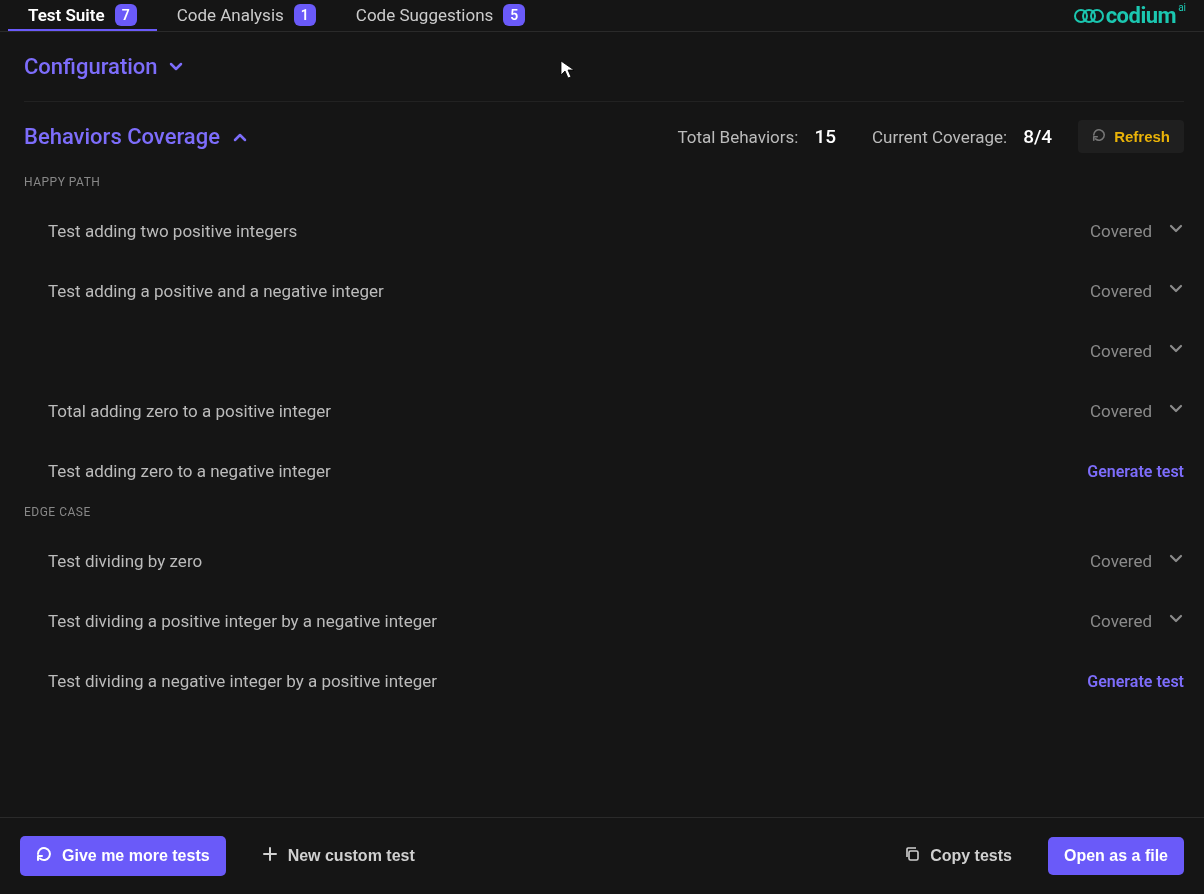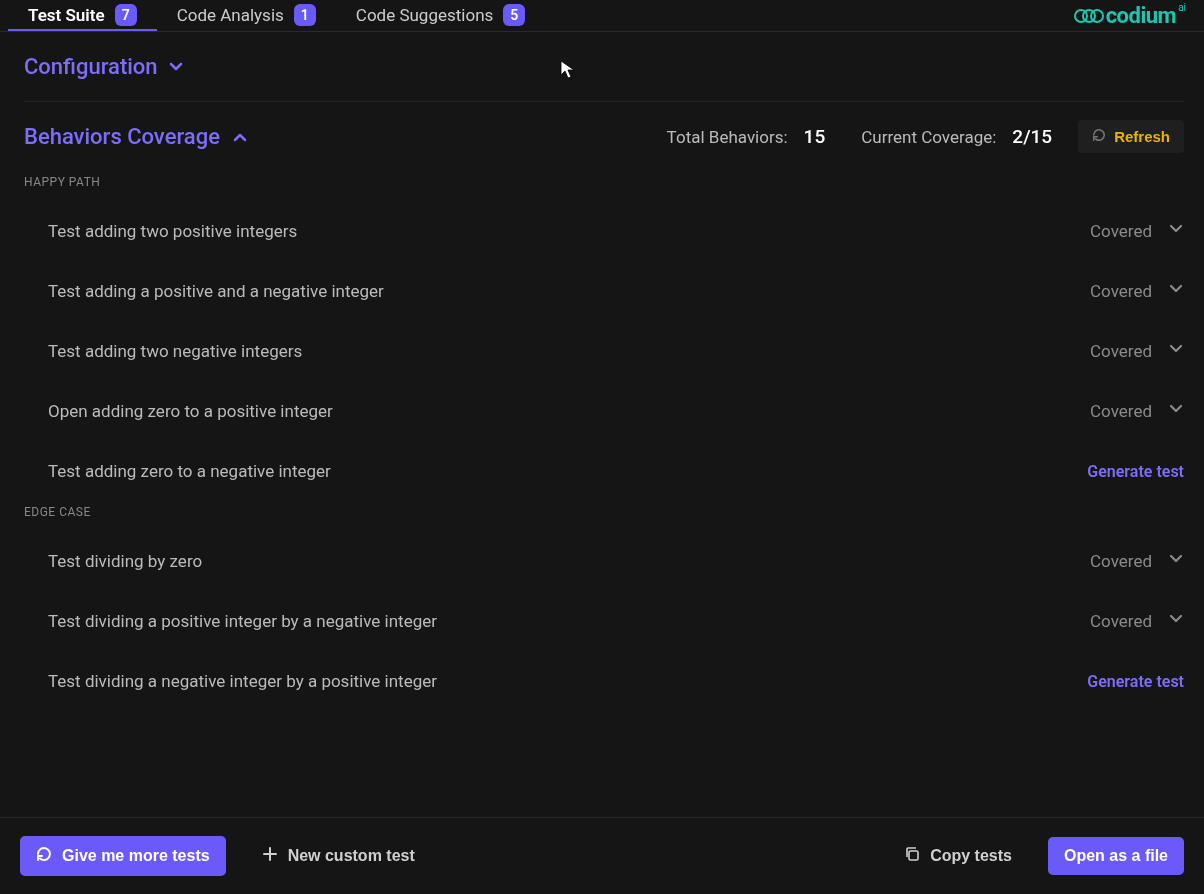--- a/index.html
+++ b/index.html
@@ -231,21 +231,21 @@
         <svg width="16" height="16" viewBox="0 0 16 16">
             <path d="M3 11l5-5 5 5" stroke="#7d6dfb" stroke-width="2.5" fill="none" stroke-linecap="round" stroke-linejoin="round"></path>
           </svg>
       </span>
     </div>
     <div class="spacer"></div>
     <span class="stat-label">Total Behaviors:</span>
     <span class="stat-value">15</span>
     <span style="width:12px"></span>
     <span class="stat-label">Current Coverage:</span>
-    <span class="stat-value">2/15</span>
+    <span class="stat-value">8/4</span>
     <button class="refresh-btn">
       <span>
         <svg width="14" height="14" viewBox="0 0 16 16">
             <path d="M2 8a6 6 0 1 1 2 4.5M2 14v-4h4" stroke="#777" stroke-width="1.8" fill="none" stroke-linecap="round" stroke-linejoin="round"></path>
           </svg>
       </span>
       <span>Refresh</span>
     </button>
   </div>
 
@@ -265,31 +265,30 @@
         <span class="name">Test adding a positive and a negative integer</span>
         <div class="spacer"></div>
         <div class="covered-chip">
           <span>Covered</span>
           <span><svg width="16" height="16" viewBox="0 0 16 16">
               <path d="M3 5l5 5 5-5" stroke="#8a8a8a" stroke-width="2.2" fill="none" stroke-linecap="round" stroke-linejoin="round"></path>
             </svg></span>
         </div>
       </div>
       <div class="behavior-row">
-        <span class="name">Test adding two negative integers</span>
-        <div class="spacer"></div>
-        <div class="covered-chip">
-          <span>Covered</span>
-          <span><svg width="16" height="16" viewBox="0 0 16 16">
-              <path d="M3 5l5 5 5-5" stroke="#8a8a8a" stroke-width="2.2" fill="none" stroke-linecap="round" stroke-linejoin="round"></path>
-            </svg></span>
-        </div>
-      </div>
-      <div class="behavior-row">
-        <span class="name">Open adding zero to a positive integer</span>
+        <div class="spacer"></div>
+        <div class="covered-chip">
+          <span>Covered</span>
+          <span><svg width="16" height="16" viewBox="0 0 16 16">
+              <path d="M3 5l5 5 5-5" stroke="#8a8a8a" stroke-width="2.2" fill="none" stroke-linecap="round" stroke-linejoin="round"></path>
+            </svg></span>
+        </div>
+      </div>
+      <div class="behavior-row">
+        <span class="name">Total adding zero to a positive integer</span>
         <div class="spacer"></div>
         <div class="covered-chip">
           <span>Covered</span>
           <span><svg width="16" height="16" viewBox="0 0 16 16">
               <path d="M3 5l5 5 5-5" stroke="#8a8a8a" stroke-width="2.2" fill="none" stroke-linecap="round" stroke-linejoin="round"></path>
             </svg></span>
         </div>
       </div>
       <div class="behavior-row">
         <span class="name">Test adding zero to a negative integer</span>

